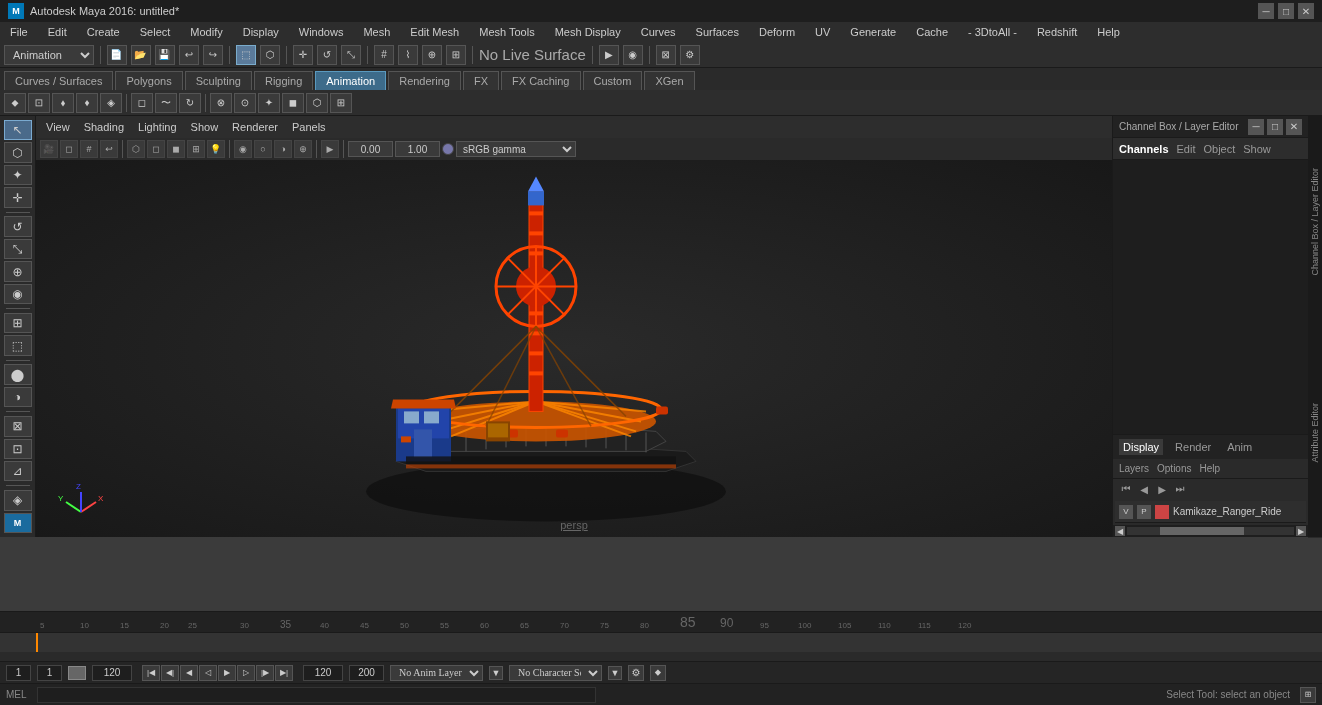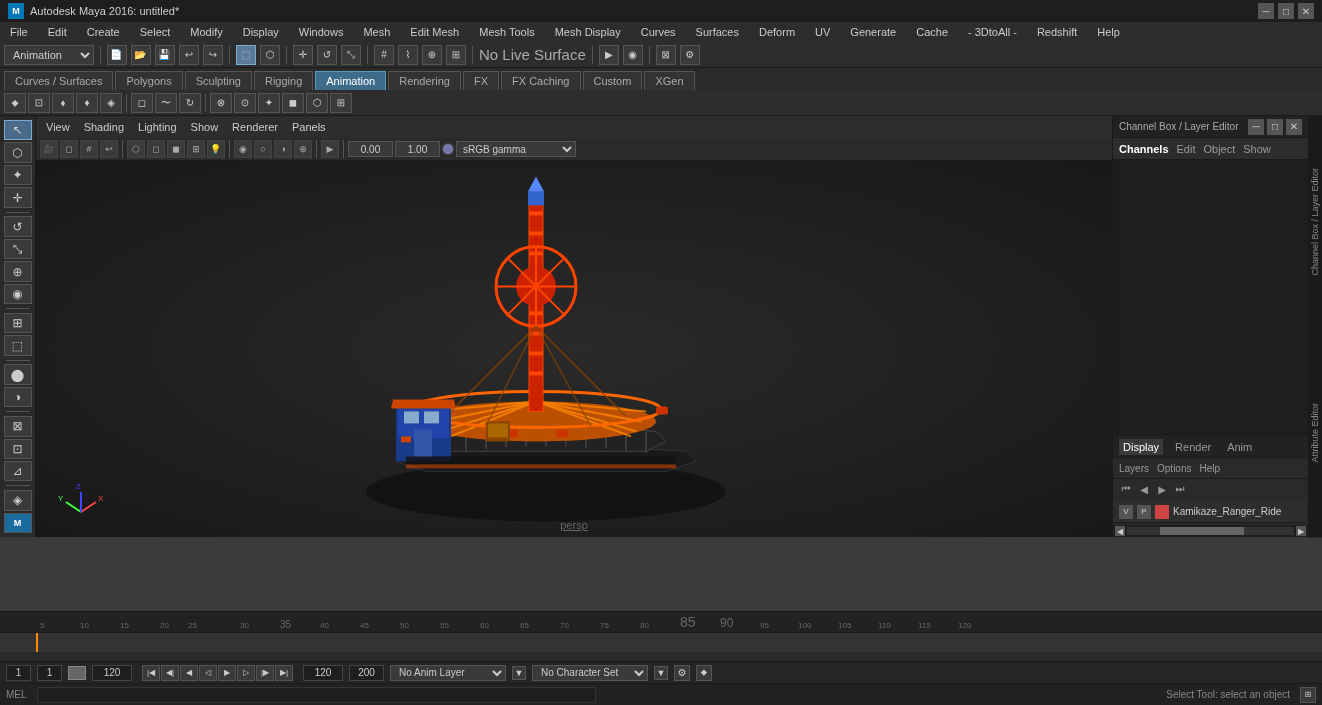--- a/index.html
+++ b/index.html
@@ -381,21 +381,22 @@
       height: 16px;
       text-align: center;
     }
     .anim-layer-select {
       background: #3a3a3a;
       border: 1px solid #555;
       color: #ccc;
       font-size: 10px;
       height: 16px;
       padding: 0 4px;
-      width: 116px;
+      width: 93px;
+      font-family: Liberation Serif, serif;
     }
 
     
     #status-bar {
       height: 22px;
       background: #222;
       border-top: 1px solid #1a1a1a;
       display: flex;
       align-items: center;
       padding: 0 6px;

